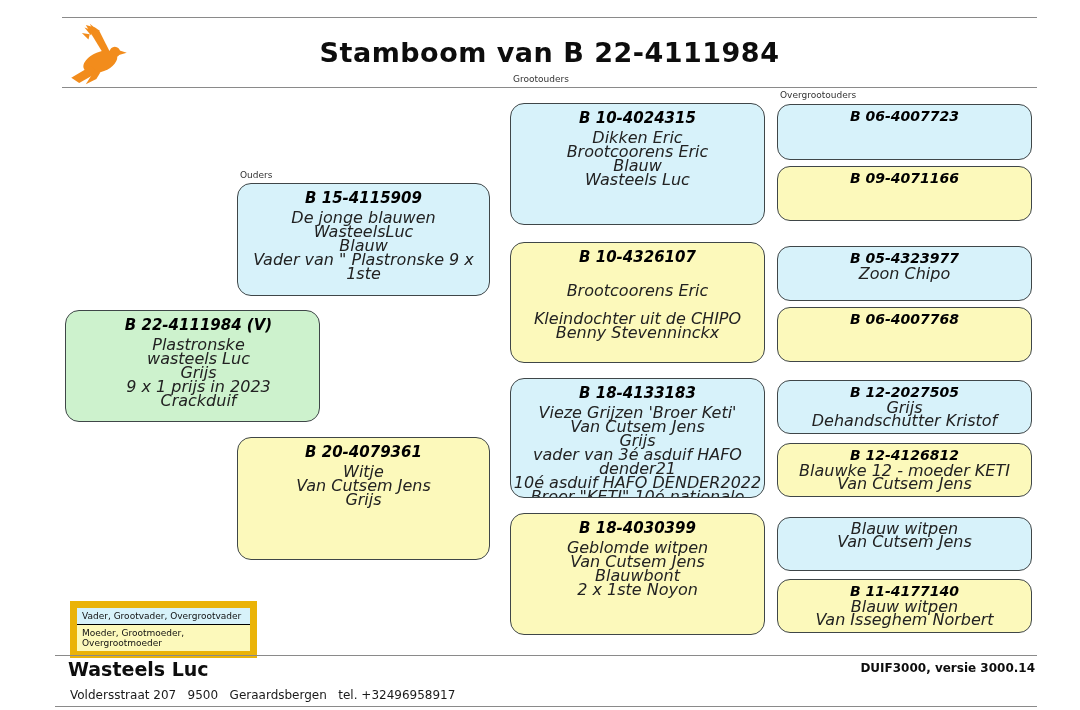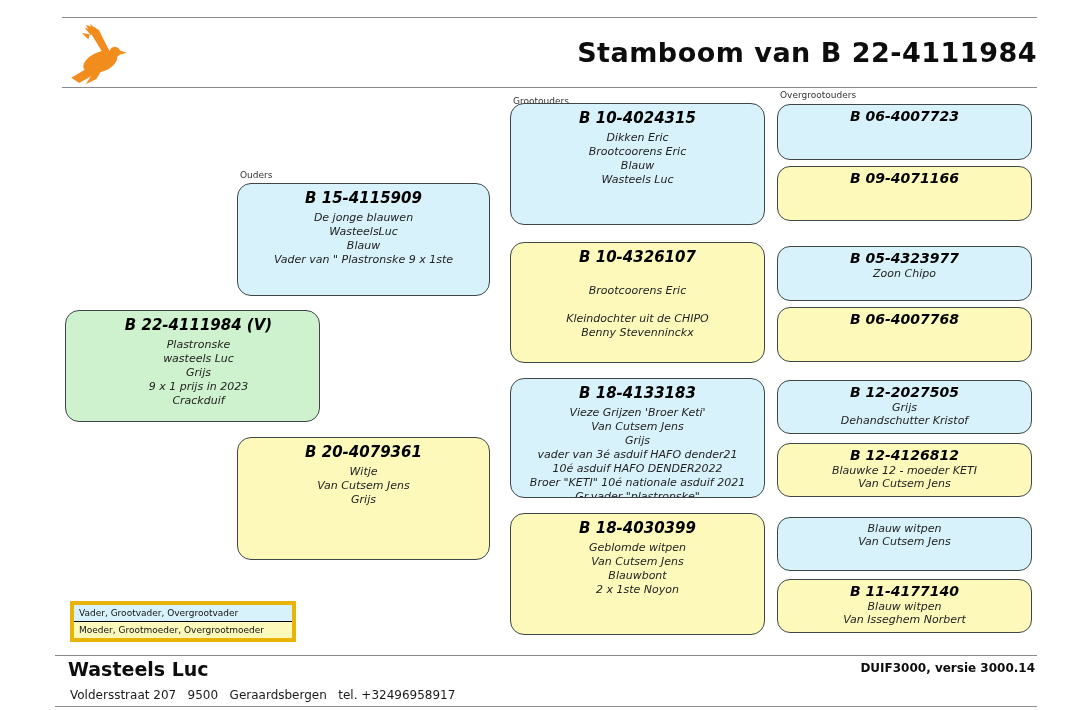--- a/index.html
+++ b/index.html
@@ -2,43 +2,43 @@
 <html><head>
 <meta charset="utf-8">
 <style>
   * { margin:0; padding:0; box-sizing:border-box; }
   html,body { width:1080px; height:710px; background:#ffffff; font-family:"DejaVu Sans","Liberation Sans",sans-serif; color:#1a1a1a; }
   .page { position:relative; width:1080px; height:710px; background:#fff; overflow:hidden; }
 
   
   .header-band { position:absolute; left:62px; top:17px; width:975px; height:71px;
     border-top:1px solid #8a8a8a; border-bottom:1px solid #8a8a8a;
-    display:flex; align-items:center; justify-content:flex-end; }
+    display:flex; align-items:center; justify-content:center; }
   .logo { position:absolute; left:66px; top:21px; width:66px; height:66px; }
   .title { font-size:27px; font-weight:bold; color:#0d0d0d; letter-spacing:0.5px; }
 
   
   .col-label { position:absolute; font-size:9px; color:#333; }
 
   
   .box { position:absolute; border:1.5px solid #3f4648; text-align:center; overflow:hidden;font-style:italic; }
   .box.lg { border-radius:14px; padding-top:5px; }
   .box.sm { border-radius:13px; padding-top:3px; }
   .father  { background:#d7f2fa; }
   .mother  { background:#fcf9bb; }
   .subject { background:#cdf2cd; }
   .ring { font-weight:bold; font-size:15px; color:#000; }
   .box.sm .ring { font-size:14px; }
-  .body { margin-top:4px; font-size:11px; color:#222; }
+  .body { margin-top:4px; font-size:16px; color:#222; }
   .body .line { min-height:14px; line-height:14px; }
   .box.sm .body { margin-top:1px; }
   .box.sm .body .line { min-height:13px; line-height:13px; }
 
   
-  .legend { position:absolute; left:70px; top:601px; width:226px; border:4px solid #eab308; }
+  .legend { position:absolute; left:70px; top:601px; width:187px; border:7px solid #eab308; }
   .legend-row { font-size:9px; padding:3px 0 3px 5px; color:#111; }
   .legend-row + .legend-row { border-top:1px solid #000; }
 
   
   .rule { position:absolute; left:55px; width:982px; border-top:1px solid #8a8a8a; }
   .footer-owner { position:absolute; left:68px; top:658px; font-size:19px; font-weight:bold; color:#0d0d0d; }
   .footer-soft { position:absolute; right:45px; top:661px; font-size:12px; font-weight:bold; color:#0d0d0d; }
   .footer-addr { position:absolute; left:70px; top:688px; font-size:12px; color:#1a1a1a; white-space:pre; }
 </style>
 </head>
@@ -57,21 +57,21 @@
       <polygon points="36,20 24,18 34,28"></polygon>
       <ellipse cx="52" cy="62" rx="27" ry="15" transform="rotate(-22 52 62)"></ellipse>
       <circle cx="74" cy="47" r="8"></circle>
       <polygon points="79,44 92,48 79,52"></polygon>
       <polygon points="38,68 8,86 20,94 48,78"></polygon>
       <polygon points="44,74 30,96 46,88 52,78"></polygon>
     </g>
   </svg>
 
   <div class="col-label" style="left:240px; top:170px;">Ouders</div>
-  <div class="col-label" style="left:513px; top:96px;">Grootouders</div>
+  <div class="col-label" style="left:513px; top:74px;">Grootouders</div>
   <div class="col-label" style="left:780px; top:90px;">Overgrootouders</div>
 
   <div class="box lg subject" style="left:65px; top:310px; width:255px; height:112px;padding-left:12px;">
     <div class="ring">B 22-4111984 (V)</div>
     <div class="body">
         <div class="line">Plastronske</div>
         <div class="line">wasteels Luc</div>
         <div class="line">Grijs</div>
         <div class="line">9 x 1 prijs in 2023</div>
         <div class="line">Crackduif</div>

